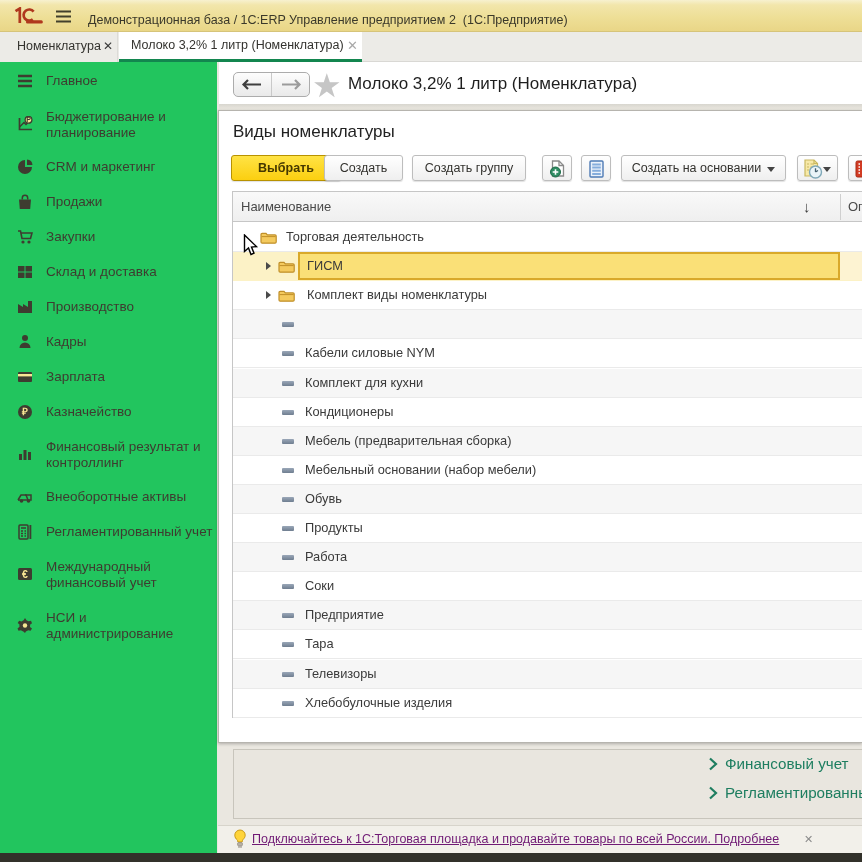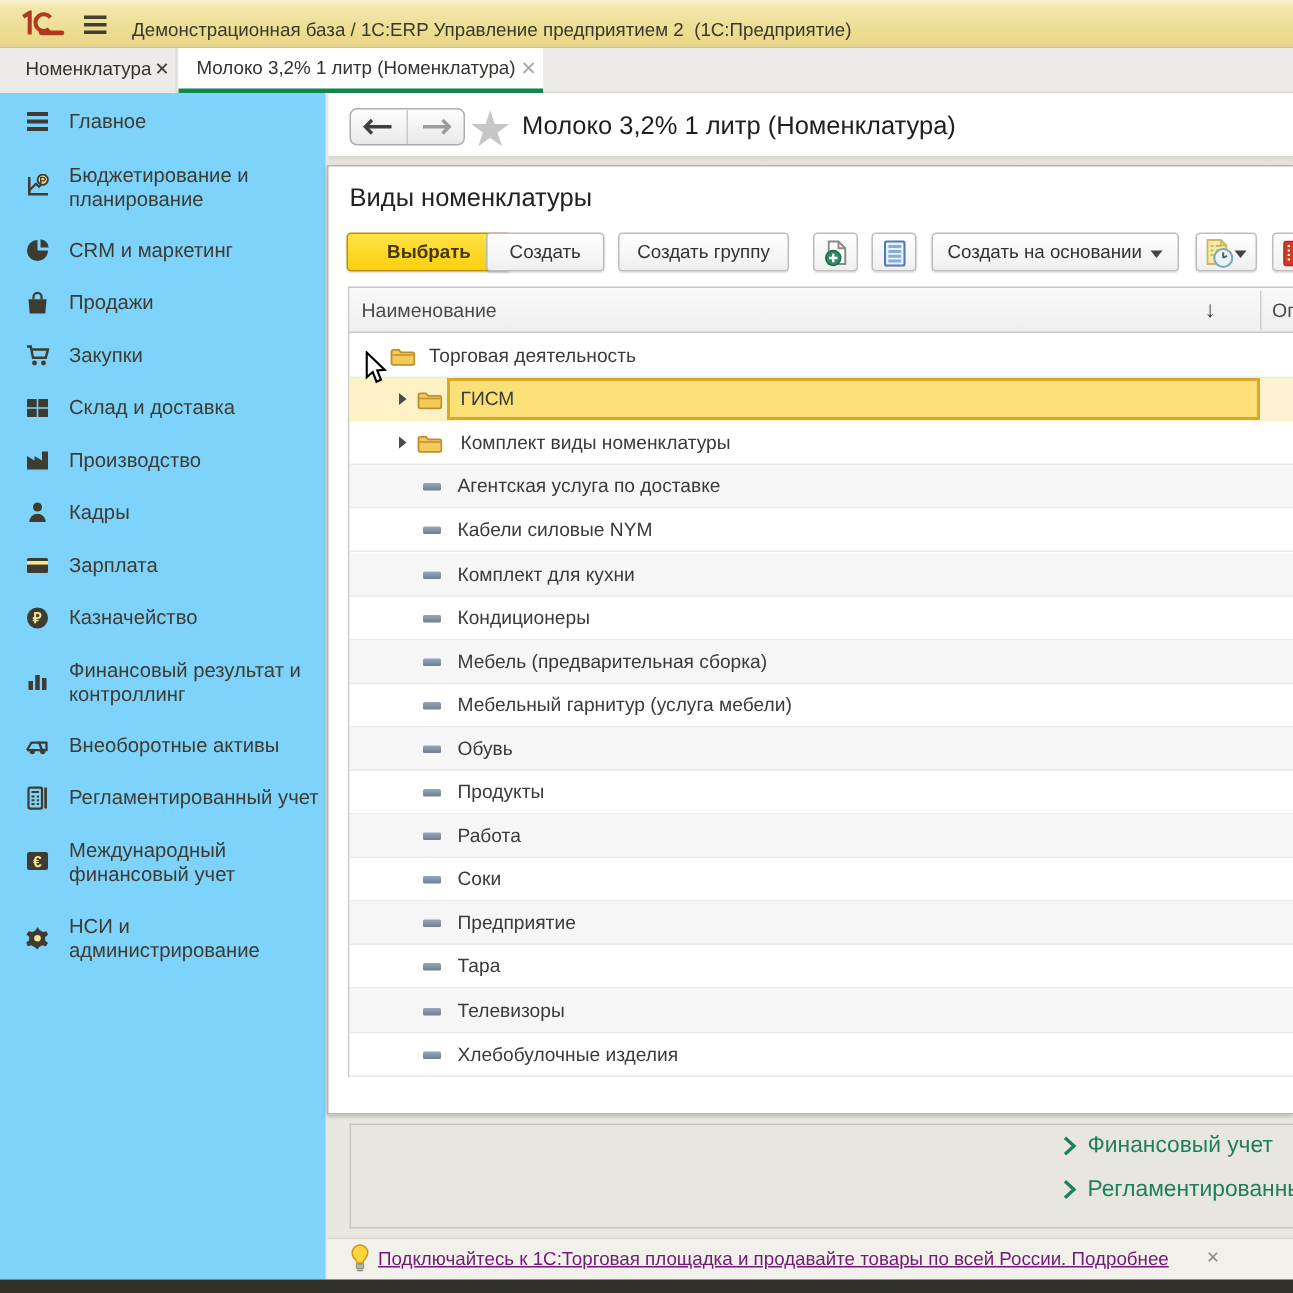--- a/index.html
+++ b/index.html
@@ -16,21 +16,21 @@
   
   #tabbar { left:0; top:32px; width:862px; height:30px; background:#ECEBE7; border-bottom:1px solid #D9D8D4; }
   #tab1 { left:0; top:0; width:118px; height:30px; background:#ECEBE7; border-right:1px solid #DCDBD7; }
   #tab1 .t { left:17px; top:0; height:29px; line-height:29px; font-size:12.5px; color:#33322E; }
   #tab1 .x { left:103px; top:0; height:29px; line-height:29px; font-size:12px; color:#3A3A3A; }
   #tab2 { left:119px; top:0; width:243px; height:30px; background:#FFFFFF; border-bottom:3px solid #13864F; }
   #tab2 .t { left:12px; top:0; height:27px; line-height:27px; font-size:12.5px; color:#33322E; }
   #tab2 .x { left:228px; top:0; height:27px; line-height:27px; font-size:13px; color:#A8A8A8; }
 
   
-  #sidebar { left:0; top:62px; width:217px; height:791px; background:#7dd3fc; }
+  #sidebar { left:0; top:62px; width:217px; height:791px; background:#22c55e; }
   .sbi { position:absolute; left:0; width:217px; }
   .sbi .ic { position:absolute; left:17px; width:16px; height:16px; }
   .sbi .tx { position:absolute; left:46px; font-size:13.5px; color:#3E3C30; line-height:15.5px; }
 
   
   #header { left:219px; top:62px; width:643px; height:43px; background:#fff; }
   #hdrshadow { left:219px; top:104px; width:643px; height:6px; background:linear-gradient(#D8D6CF, #ECE9E1); }
   #navgrp { left:233px; top:72px; width:77px; height:25px; background:linear-gradient(#FDFDFD,#E9E9E9); border:1px solid #ACACAC; border-radius:5px; }
   #navdiv { left:271px; top:73px; width:1px; height:23px; background:#C9C9C9; }
   #star { left:312px; top:66px; font-size:33px; color:#C6C6C6; }
@@ -304,41 +304,40 @@
       <span style="position:absolute;left:45px;">
             <svg width="17" height="14" viewBox="0 0 17 14" style="position:absolute;top:8px;">
               <path d="M1 3.5 a1.2 1.2 0 0 1 1.2 -1.2 H6 l1.3 1.6 H15 a1.2 1.2 0 0 1 1.2 1.2 V11 a1.2 1.2 0 0 1 -1.2 1.2 H2.2 A1.2 1.2 0 0 1 1 11 Z" fill="#F4CA5E" stroke="#C08F28" stroke-width="1.2"></path>
               <path d="M1.6 5.6 H15.6" stroke="#C08F28" stroke-width="1"></path>
             </svg>
           </span>
       <div class="tx" style="left:74px;">Комплект виды номенклатуры</div>
         </div>
         <div class="row g" style="top:118.30000000000001px;">
           <div class="dash" style="left:49px;"></div>
-      <div class="tx" style="left:72px;">Агентская услуга по доставке</div>
         </div>
         <div class="row" style="top:147.4px;">
           <div class="dash" style="left:49px;"></div>
       <div class="tx" style="left:72px;">Кабели силовые NYM</div>
         </div>
         <div class="row g" style="top:176.5px;">
           <div class="dash" style="left:49px;"></div>
       <div class="tx" style="left:72px;">Комплект для кухни</div>
         </div>
         <div class="row" style="top:205.60000000000002px;">
           <div class="dash" style="left:49px;"></div>
       <div class="tx" style="left:72px;">Кондиционеры</div>
         </div>
         <div class="row g" style="top:234.70000000000002px;">
           <div class="dash" style="left:49px;"></div>
       <div class="tx" style="left:72px;">Мебель (предварительная сборка)</div>
         </div>
         <div class="row" style="top:263.8px;">
           <div class="dash" style="left:49px;"></div>
-      <div class="tx" style="left:72px;">Мебельный гарнитур (услуга мебели)</div>
+      <div class="tx" style="left:72px;">Мебельный основании (набор мебели)</div>
         </div>
         <div class="row g" style="top:292.90000000000003px;">
           <div class="dash" style="left:49px;"></div>
       <div class="tx" style="left:72px;">Обувь</div>
         </div>
         <div class="row" style="top:322px;">
           <div class="dash" style="left:49px;"></div>
       <div class="tx" style="left:72px;">Продукты</div>
         </div>
         <div class="row g" style="top:351.1px;">

